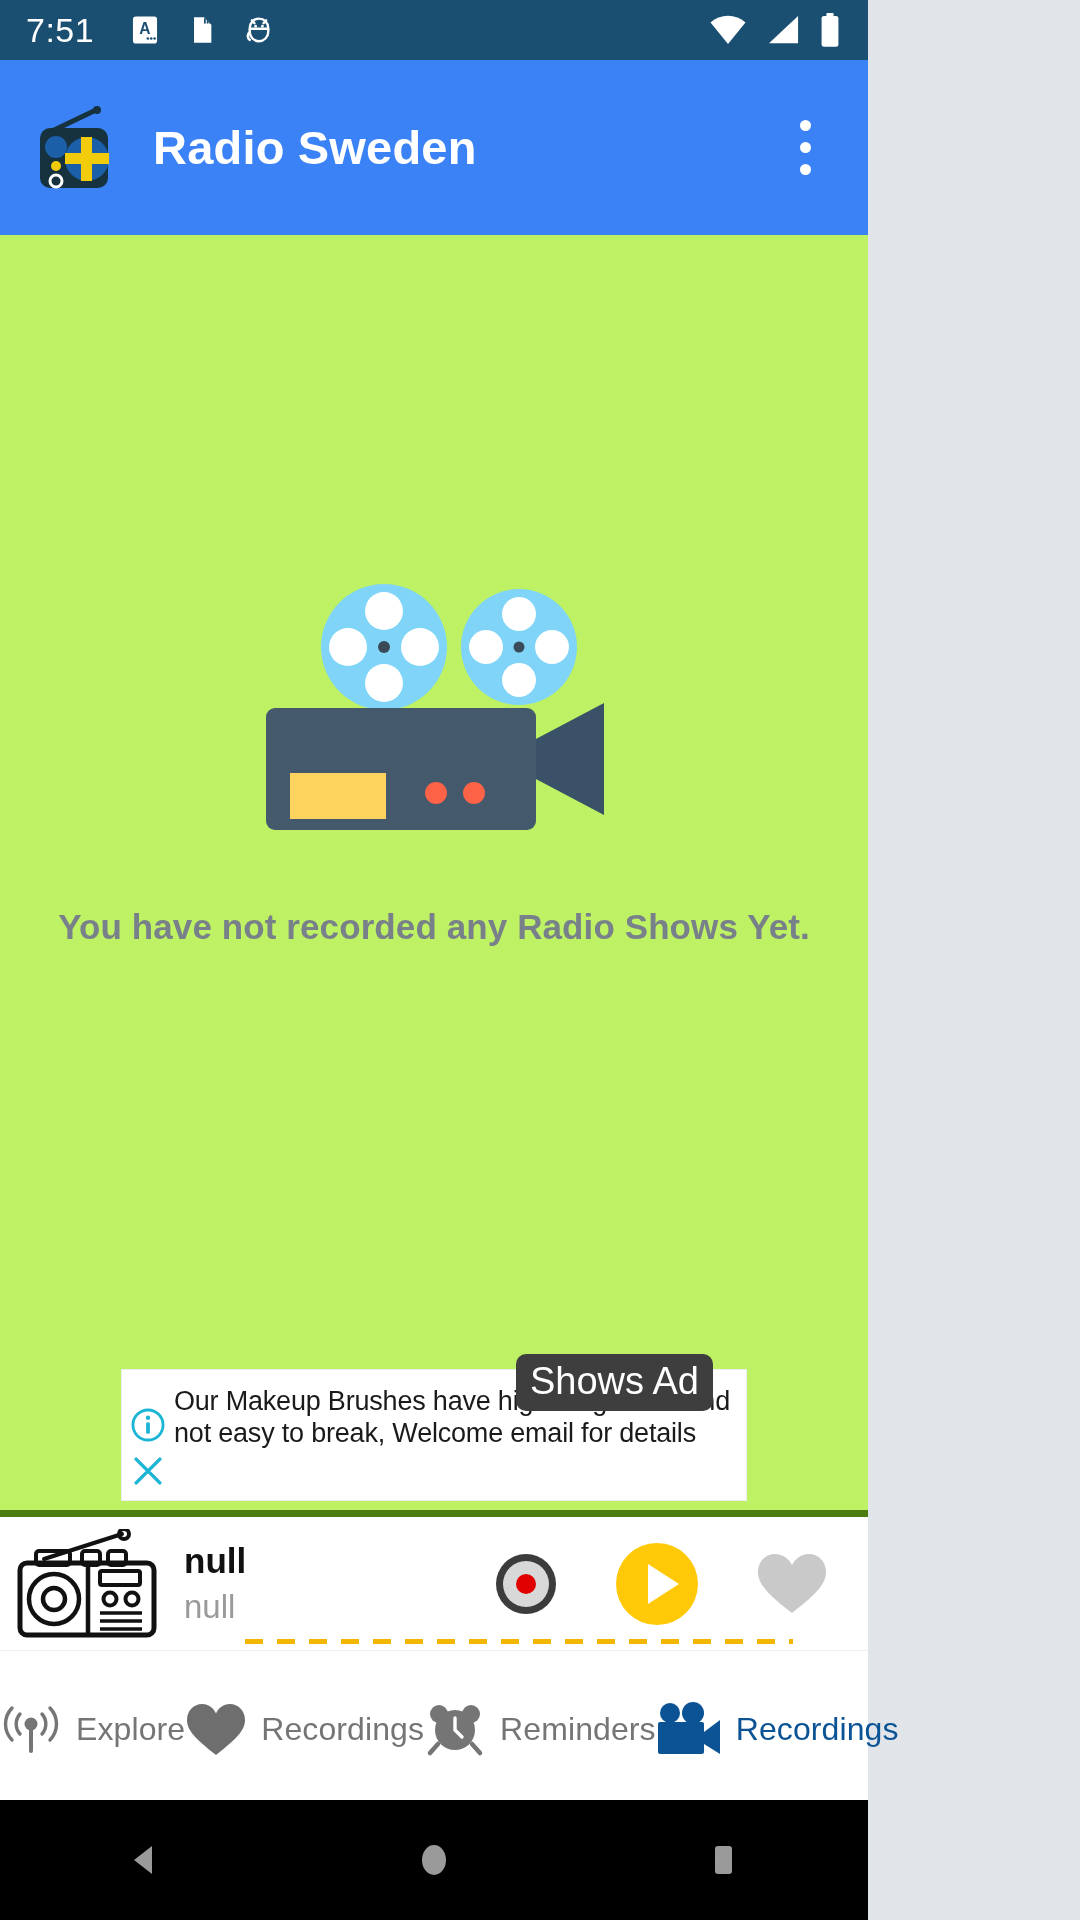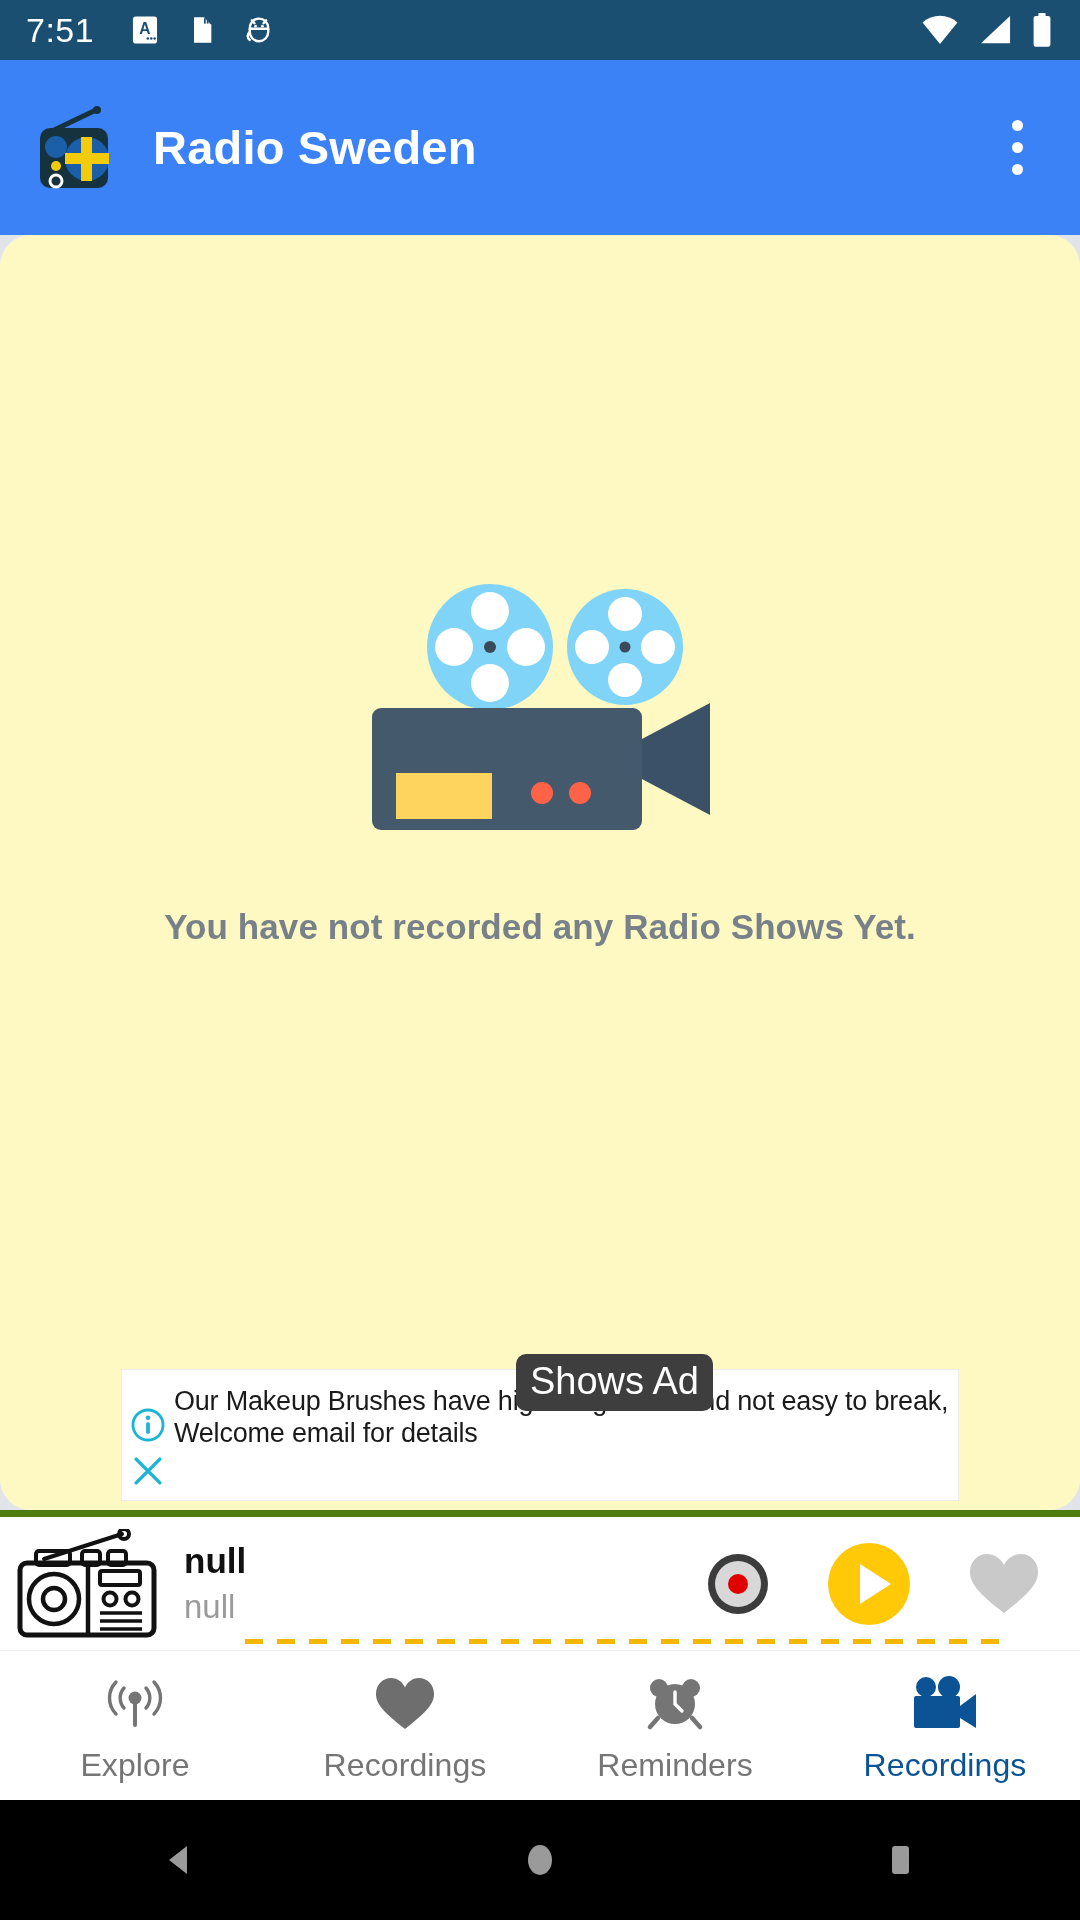--- a/index.html
+++ b/index.html
@@ -2,21 +2,21 @@
 <html><head>
 <meta charset="utf-8">
 <style>
   * { margin:0; padding:0; box-sizing:border-box; }
   html, body { width:1080px; height:1920px; }
   body {
     font-family: "Liberation Sans", sans-serif;
     background:#E1E5EA;
     overflow:hidden;
   }
-  .phone { position:relative; width:1080px; height:1920px; display:flex; flex-direction:column; }
+  .phone { position:relative; width:868px; height:1920px; display:flex; flex-direction:column; }
 
   
   .statusbar {
     height:60px; background:#1B4F72; flex:0 0 60px;
     display:flex; align-items:center; padding:0 26px;
     color:#FFFFFF;
   }
   .status-time { font-size:34px; letter-spacing:0.5px; font-weight:400; }
   .status-left-icons { display:flex; align-items:center; gap:24px; margin-left:34px; }
   .status-right { margin-left:auto; display:flex; align-items:center; gap:16px; }
@@ -35,22 +35,22 @@
   }
   .overflow {
     margin-left:auto; width:70px; height:90px;
     display:flex; flex-direction:column; align-items:center;
     justify-content:center; gap:11px;
   }
   .overflow i { width:11px; height:11px; border-radius:50%; background:#fff; display:block; }
 
   
   .content {
-    flex:1 1 auto; background:#fef9c3; position:relative;
-    display:flex; flex-direction:column; align-items:center;border-radius:31px;
+    flex:1 1 auto; background:#bef264; position:relative;
+    display:flex; flex-direction:column; align-items:center;
   }
   .empty-wrap {
     position:absolute; left:0; right:0; top:300px;
     display:flex; flex-direction:column; align-items:center;
   }
   .cam { width:340px; height:340px; }
   .empty-text {
     margin-top:32px; font-size:35px; font-weight:700; color:#78808A;
     text-align:center; letter-spacing:0.1px;
   }
@@ -98,21 +98,21 @@
     position:absolute; left:245px; right:75px; bottom:6px; height:5px;
     background:repeating-linear-gradient(to right,#F2B705 0 18px,transparent 18px 32px);
   }
 
   
   .bottomnav {
     flex:0 0 150px; background:#FFFFFF; display:flex;
     border-top:1px solid #EFEFEF;
   }
   .navitem {
-    flex:1 1 0; display:flex; flex-direction:column;
+    flex:1 1 0; display:flex; flex-direction:row;
     align-items:center; justify-content:center; gap:14px; padding-top:8px;
   }
   .navitem .navicon { height:58px; display:flex; align-items:center; justify-content:center; }
   .navlabel { font-size:32px; color:#757575; letter-spacing:0.1px; }
   .navitem.active .navlabel { color:#0B5394; }
 
   
   .androidnav {
     flex:0 0 120px; background:#000000; display:flex;
     align-items:center; justify-content:space-around;

